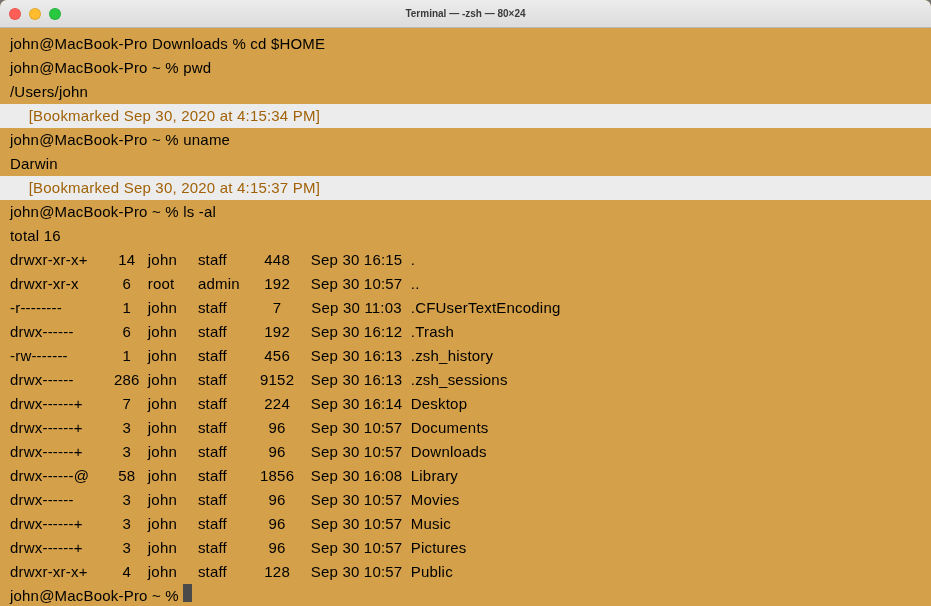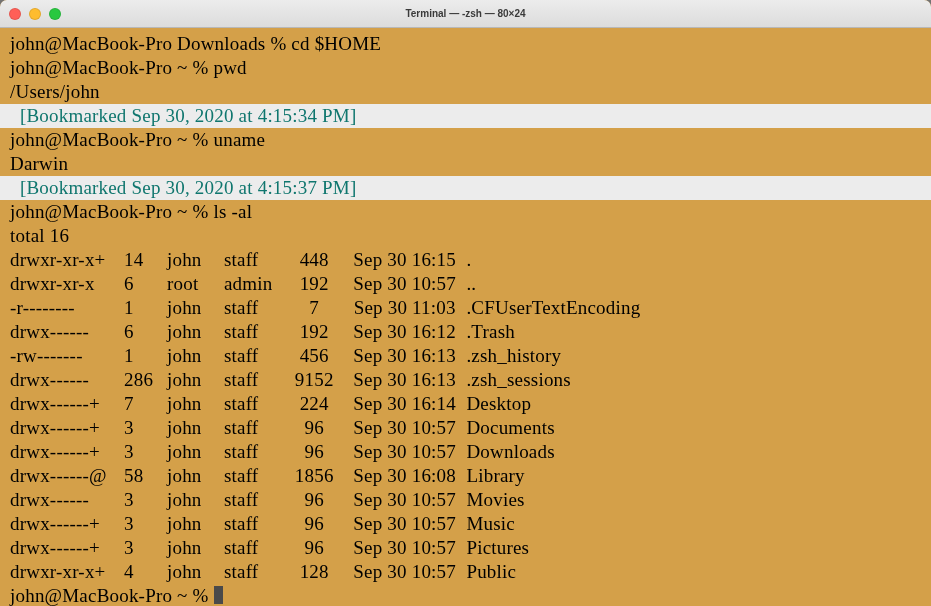--- a/index.html
+++ b/index.html
@@ -48,41 +48,41 @@
       flex: 1;
       text-align: center;
       font-size: 10px;
       font-weight: 700;
       color: #3a3a3a;
     }
     .terminal-body {
       flex: 1;
       background: #d4a049;
       padding: 4px 10px;
-      font-family: Liberation Serif, serif;
-      font-size: 19px;
+      font-family: Liberation Sans, sans-serif;
+      font-size: 15px;
       line-height: 24px;
       color: #000;
       white-space: pre;
       overflow: hidden;
       letter-spacing: 0.2px;
     }
     .line { display: block; }
     .prompt-user { color: #000; }
     .bookmark {
       background: #ececec;
-      color: #0f766e;
+      color: #a16207;
       display: block;
       width: calc(100% + 20px);
       margin-left: -10px;
-      padding-left: 10px;
+      padding-left: 20px;
     }
     .ls-row { display: block; }
     .ls-perms { display: inline-block; width: 12ch; }
-    .ls-links { display: inline-block; width: 4ch; text-align: left; }
+    .ls-links { display: inline-block; width: 4ch; text-align: center; }
     .ls-user { display: inline-block; width: 6ch; }
     .ls-group { display: inline-block; width: 7ch; }
     .ls-size { display: inline-block; width: 5ch; text-align: center; }
     .ls-date { display: inline-block; width: 13ch; text-align: center; }
     .ls-name { display: inline-block; }
     .cursor {
       display: inline-block;
       width: 9px;
       height: 18px;
       background: #4a4a4a;

